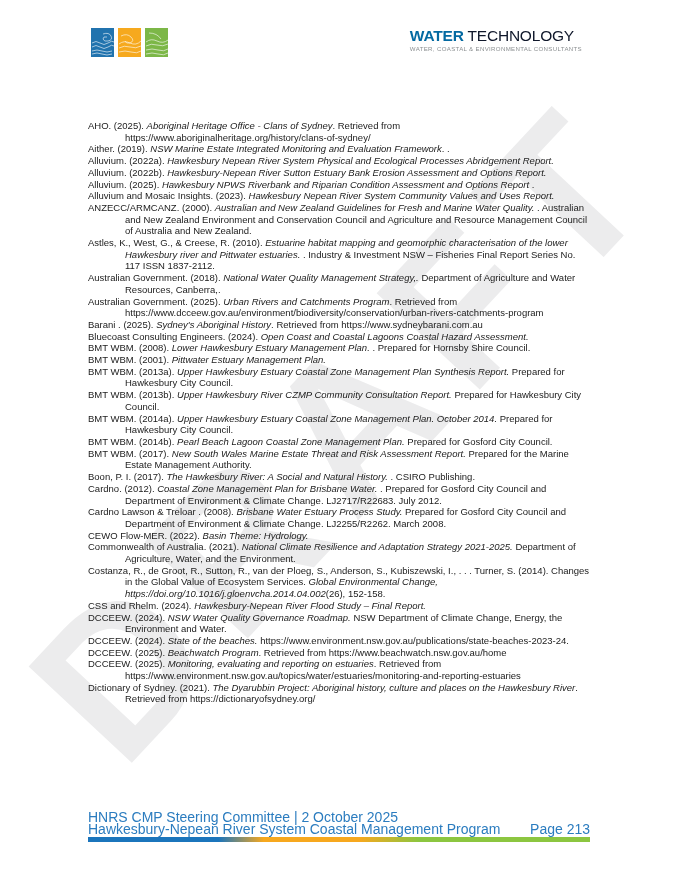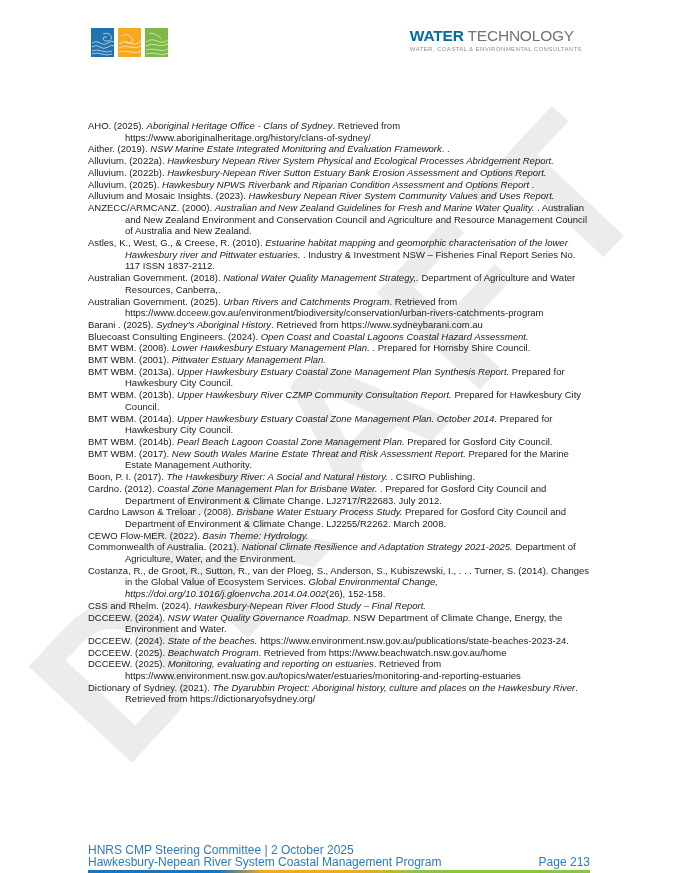--- a/index.html
+++ b/index.html
@@ -80,24 +80,24 @@
     margin: 0;
     padding-left: 37px;
     text-indent: -37px;
   }
   .refs i { font-style: italic; }
 
   
   .footer {
     position: absolute;
     left: 88px;
-    top: 845px;
+    top: 812px;
     width: 502px;
     z-index: 1;
-    font-size: 12px;
+    font-size: 14px;
     line-height: 11.5px;
   }
   .footer-row {
     display: flex;
     justify-content: space-between;
     text-align: right;
   }
   .footer-bar {
     margin-top: 2px;
     height: 4.5px;
@@ -142,21 +142,21 @@
           <path d="M1 26 Q7 24 13 26 T23 25"></path>
           <path d="M4 5 q8 0 12 6"></path>
         </g>
       </svg>
     </div>
   </div>
 
   <div class="brand">
     <div class="brand-line">
       <span class="brand-word1" style="color: #0369a1;">WATER</span>
-      <span class="brand-word2" style="color: #737373;">TECHNOLOGY</span>
+      <span class="brand-word2" style="color: #0f172a;">TECHNOLOGY</span>
     </div>
     <div class="brand-tagline" style="color: rgb(140, 144, 146);">WATER, COASTAL &amp; ENVIRONMENTAL CONSULTANTS</div>
   </div>
 
   <main class="refs">
       <p class="ref"><span>AHO. (2025). </span><i>Aboriginal Heritage Office - Clans of Sydney</i><span>. Retrieved from https://www.aboriginalheritage.org/history/clans-of-sydney/</span></p>
       <p class="ref"><span>Aither. (2019). </span><i>NSW Marine Estate Integrated Monitoring and Evaluation Framework</i><span>. .</span></p>
       <p class="ref"><span>Alluvium. (2022a). </span><i>Hawkesbury Nepean River System Physical and Ecological Processes Abridgement Report.</i></p>
       <p class="ref"><span>Alluvium. (2022b). </span><i>Hawkesbury-Nepean River Sutton Estuary Bank Erosion Assessment and Options Report.</i></p>
       <p class="ref"><span>Alluvium. (2025). </span><i>Hawkesbury NPWS Riverbank and Riparian Condition Assessment and Options Report</i><span> .</span></p>

